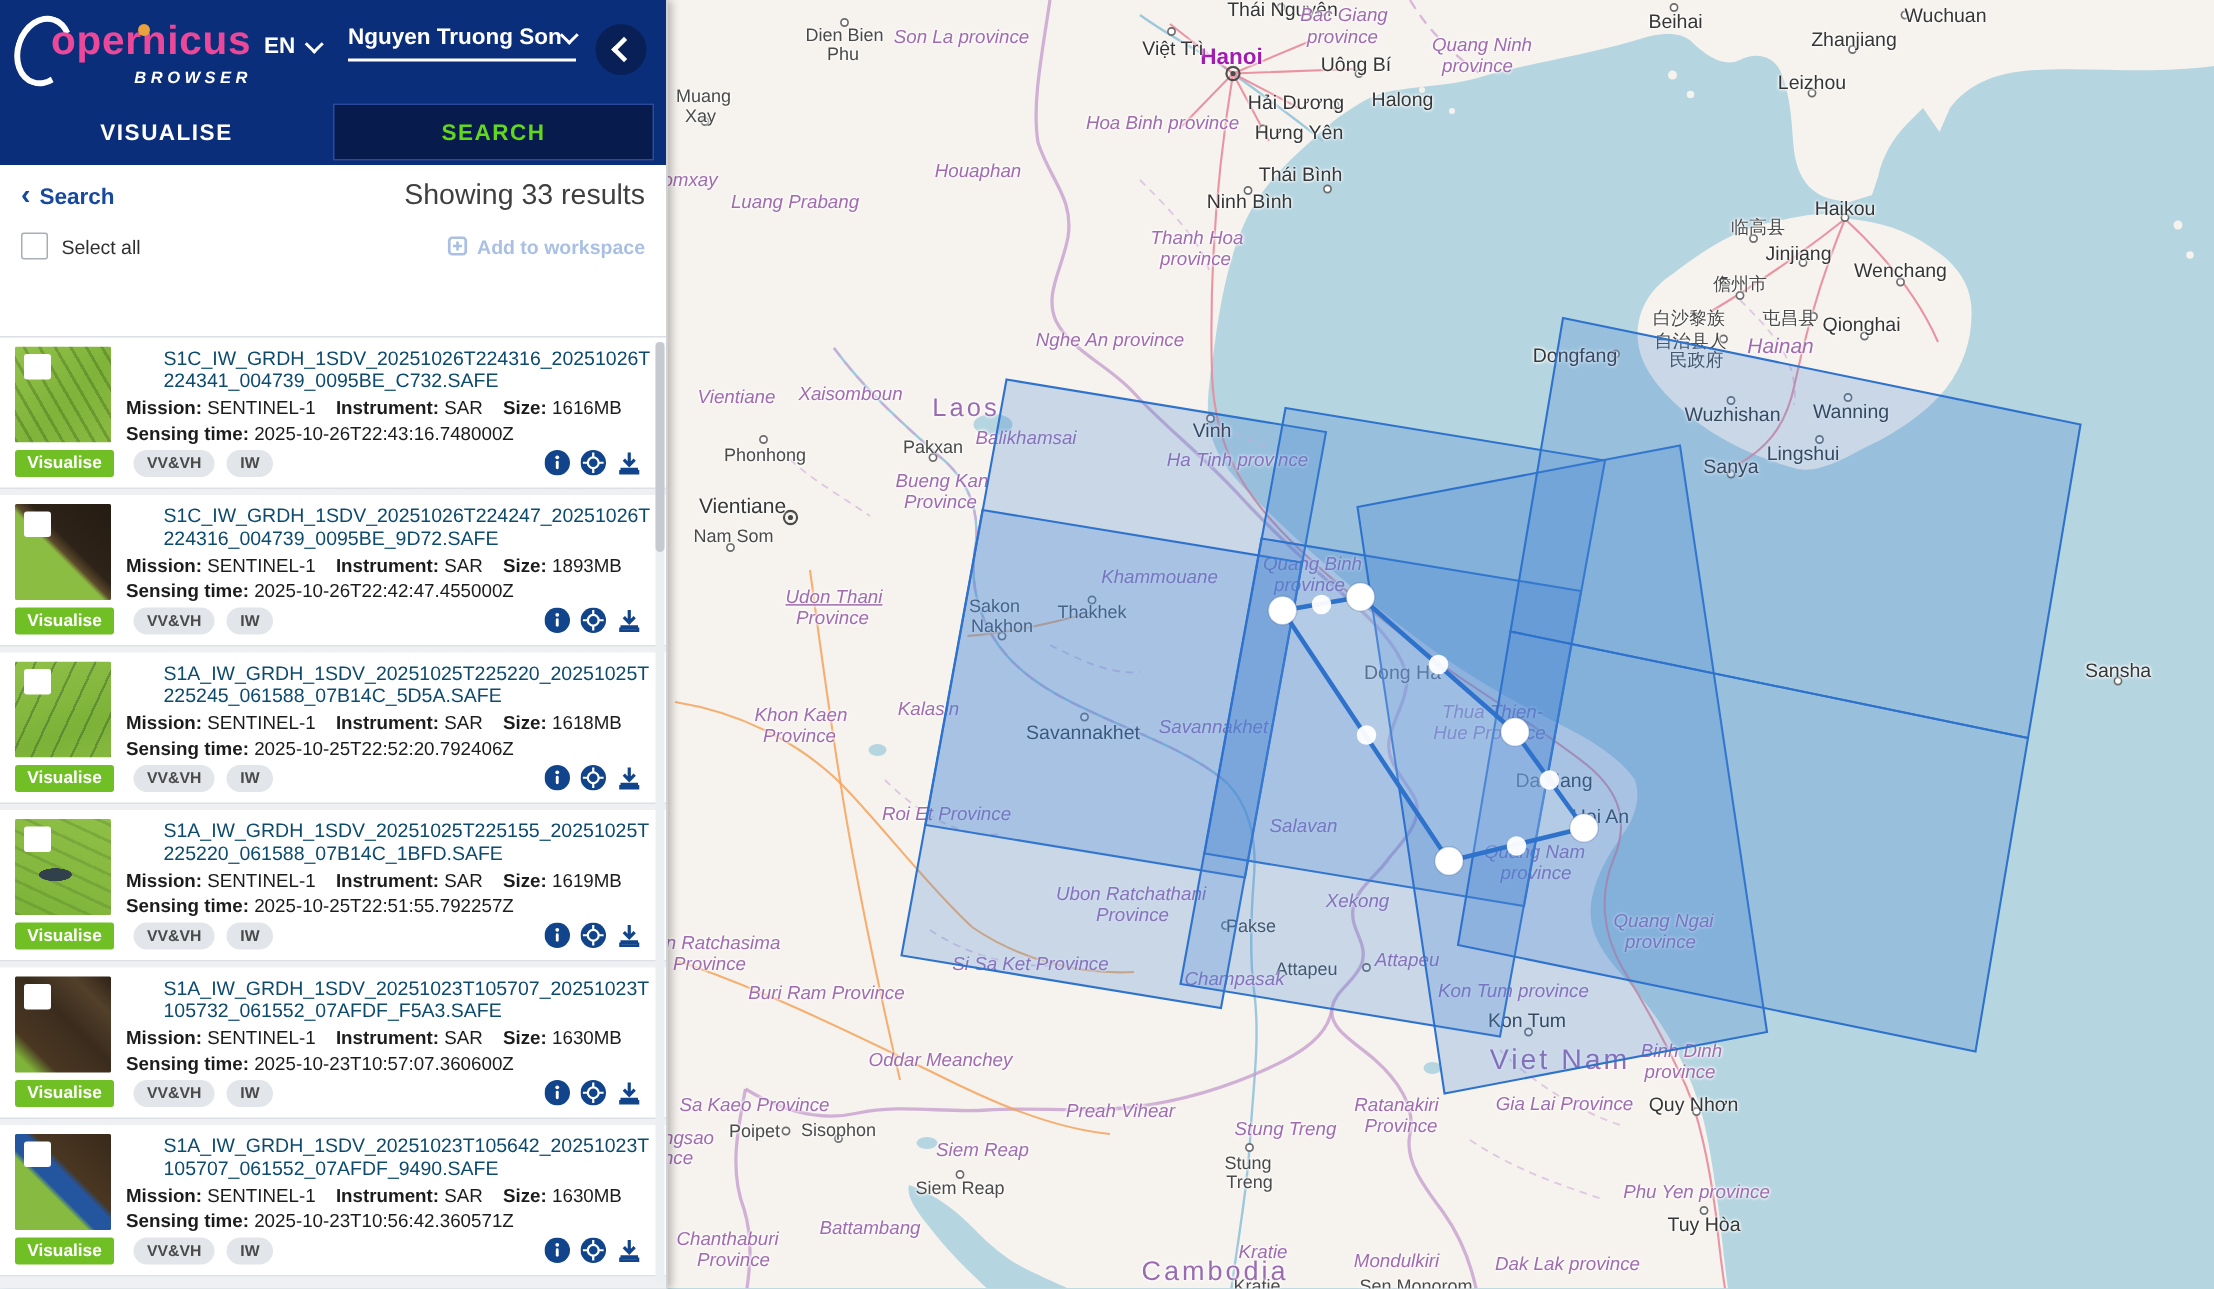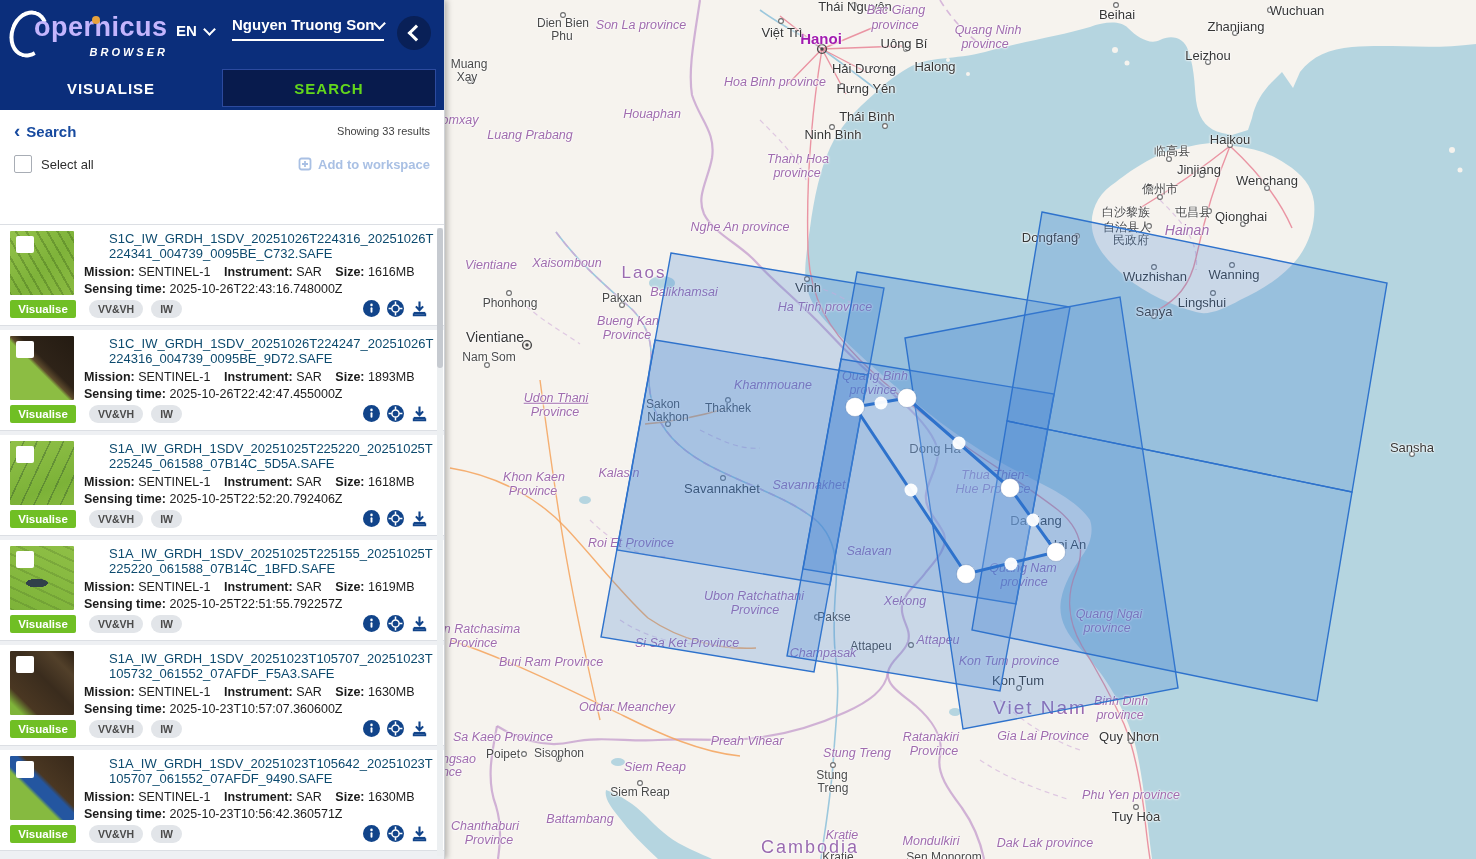--- a/index.html
+++ b/index.html
@@ -25,21 +25,21 @@
   .river{fill:none;stroke:#9cc8dd;stroke-width:1.6;}
   .road-o{fill:none;stroke:#f4a25b;stroke-width:1.4;opacity:.85;}
   .road-p{fill:none;stroke:#e98a9a;stroke-width:1.4;opacity:.9;}
   
   .sidebar{position:absolute;left:0;top:0;width:445px;height:859px;background:#fff;z-index:10;
      box-shadow:2px 0 6px rgba(0,0,0,.28);border-right:1px solid #cfd2d6;box-sizing:border-box;}
   .topbar{position:relative;height:110px;background:#0b2e7b;color:#fff;}
   .logo{position:absolute;left:10px;top:8px;width:170px;height:56px;}
   .crescent{position:absolute;left:0;top:2px;width:30px;height:40px;border:4px solid #fff;
      border-radius:50%;border-right-color:transparent;transform:rotate(18deg);}
-  .logo-text{position:absolute;left:24px;top:4px;font-size:27px;font-weight:600;letter-spacing:.5px;color:#c4b5fd;}
+  .logo-text{position:absolute;left:24px;top:4px;font-size:27px;font-weight:600;letter-spacing:.5px;color:#ec4899;}
   .logo-dot{position:absolute;left:82px;top:8px;width:8px;height:8px;border-radius:50%;background:#e8a33d;}
   .logo-sub{position:absolute;left:58px;top:38px;width:100px;text-align:right;font-size:11px;
      font-style:italic;font-weight:bold;letter-spacing:3px;color:#fff;}
   .lang{position:absolute;left:176px;top:22px;font-weight:bold;font-size:15px;display:flex;align-items:center;gap:8px;cursor:pointer;}
   .userdd{position:absolute;left:232px;top:16px;width:152px;border-bottom:2px solid #fff;padding-bottom:6px;
      font-weight:bold;font-size:15px;display:flex;align-items:center;justify-content:space-between;cursor:pointer;}
   .chev{width:7px;height:7px;border-left:2px solid #fff;border-bottom:2px solid #fff;
      transform:rotate(-45deg);display:inline-block;margin-top:-3px;}
   .collapse{position:absolute;left:397px;top:16px;width:34px;height:34px;border-radius:50%;
      background:#092057;display:flex;align-items:center;justify-content:center;cursor:pointer;}
@@ -52,21 +52,21 @@
      display:flex;align-items:center;justify-content:center;color:#63d71c;font-size:15px;
      letter-spacing:1px;font-weight:bold;cursor:pointer;}
   .linksrow{height:44px;display:flex;align-items:center;justify-content:space-around;border-bottom:1px solid #e4e4e4;}
   .extlink{color:#2f66c7;font-weight:bold;font-size:12.5px;letter-spacing:.4px;display:flex;
      align-items:center;gap:6px;cursor:pointer;}
   .badge{width:17px;height:17px;border-radius:50%;background:#0b2e7b;color:#fff;font-size:10px;
      display:flex;align-items:center;justify-content:center;margin-left:2px;}
   .searchrow{height:34px;display:flex;align-items:center;justify-content:space-between;padding:0 14px;margin-top:4px;}
   .back{color:#174a9f;font-weight:bold;font-size:15px;display:flex;align-items:center;gap:6px;cursor:pointer;}
   .back .bchev{font-size:19px;line-height:1;margin-top:-2px;}
-  .rescount{color:#3f3f3f;font-size:11px;}
+  .rescount{color:#3f3f3f;font-size:19px;}
   .selectrow{height:32px;display:flex;align-items:center;justify-content:space-between;padding:0 14px;}
   .selwrap{display:flex;align-items:center;gap:9px;}
   .cbx{width:16px;height:16px;border:1px solid #a8adb5;border-radius:2px;background:#fff;cursor:pointer;}
   .sellabel{font-size:13px;color:#2e2e2e;}
   .addws{display:flex;align-items:center;gap:6px;color:#a9c0e4;font-weight:bold;font-size:13px;cursor:pointer;}
   .list{position:absolute;top:224px;left:0;right:0;bottom:0;background:#eef0f3;border-top:1px solid #dcdfe4;overflow:hidden;}
   .card{height:101px;background:#fff;margin-bottom:4px;padding:6px 10px 0 10px;box-sizing:border-box;
      border-bottom:1px solid #dcdfe4;position:relative;}
   .row1{display:flex;gap:10px;}
   .thumb{width:64px;height:64px;border-radius:1px;position:relative;flex:none;}

